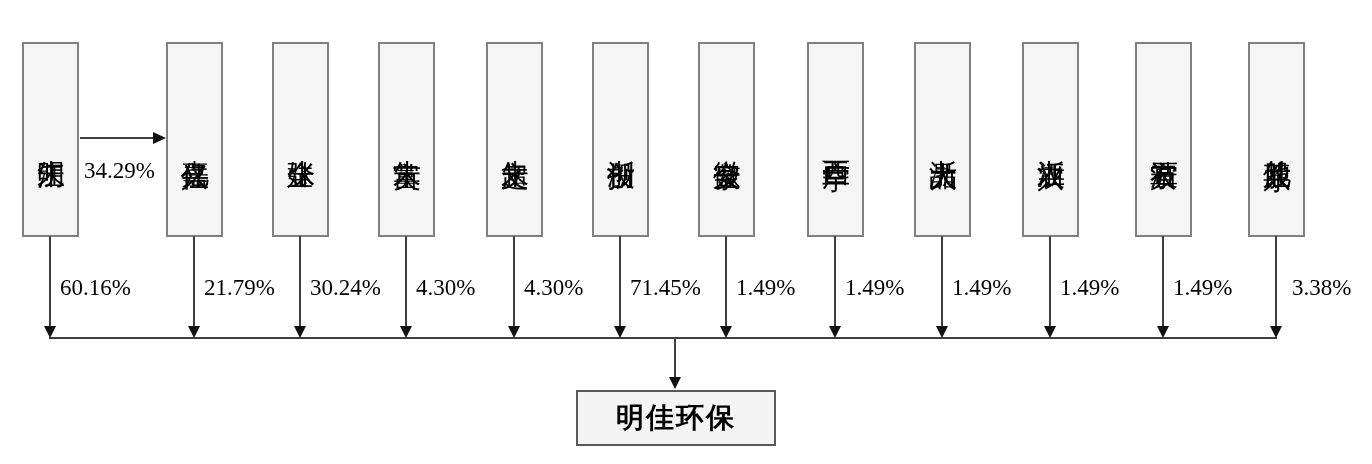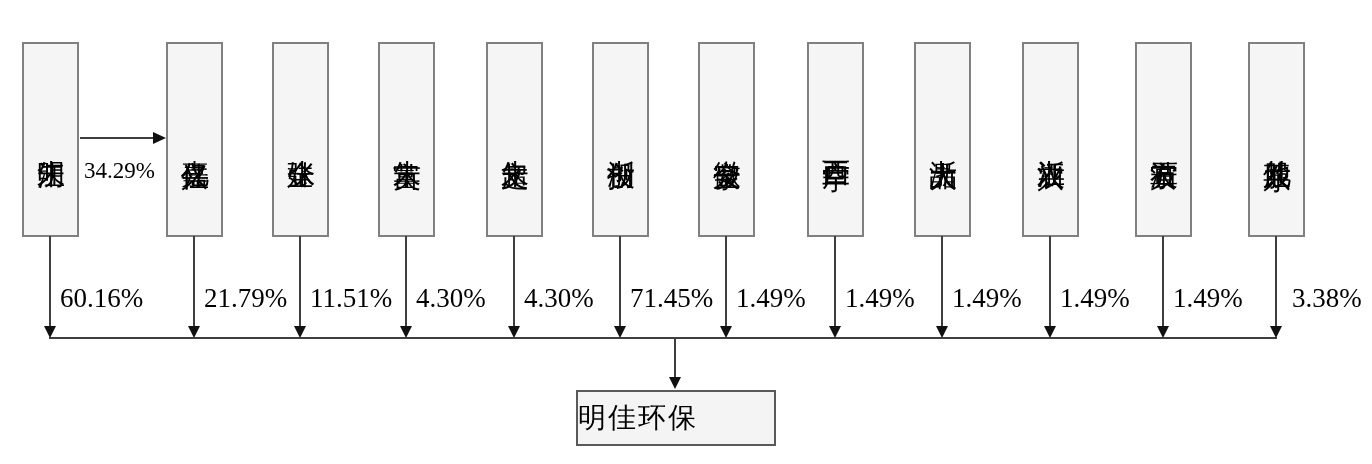--- a/index.html
+++ b/index.html
@@ -55,24 +55,23 @@
     top: 326px;
     width: 0;
     height: 0;
     border-left: 6px solid transparent;
     border-right: 6px solid transparent;
     border-top: 12px solid var(--arrow);
   }
   .pct {
     position: absolute;
     top: 275px;
-    font-size: 27px;
-    color: var(--text);
-    white-space: nowrap;
-    margin-top: 8px;
+    font-size: 23px;
+    color: var(--text);
+    white-space: nowrap;
   }
   
   .hline {
     position: absolute;
     left: 49px;
     top: 337px;
     width: 1228px;
     height: 2px;
     background: var(--line);
   }
@@ -99,21 +98,22 @@
     position: absolute;
     box-sizing: border-box;
     left: 576px;
     top: 390px;
     width: 200px;
     height: 56px;
     background: #f4f4f4;
     border: 2px solid #5a5a5a;
     display: flex;
     align-items: center;
-    justify-content: flex-start;
+    justify-content: center;
+    font-weight: bold;
   }
   .company-name {
     font-size: 28px;
     letter-spacing: 2px;
     color: var(--text);
     white-space: nowrap;
   }
   
   .cross-line {
     position: absolute;
@@ -168,21 +168,21 @@
   </div>
   <div class="vline" style="left: 193px;"></div>
   <div class="varrow" style="left: 188px;"></div>
   <div class="pct" style="left: 204px;">21.79%</div>
 
   <div class="sbox" style="left: 272px;">
     <span class="vname">张全妹</span>
   </div>
   <div class="vline" style="left: 299px;"></div>
   <div class="varrow" style="left: 294px;"></div>
-  <div class="pct" style="left: 310px;">11.51%</div>
+  <div class="pct" style="left: 310px;">30.24%</div>
 
   <div class="sbox" style="left: 378px;">
     <span class="vname">朱富英</span>
   </div>
   <div class="vline" style="left: 405px;"></div>
   <div class="varrow" style="left: 400px;"></div>
   <div class="pct" style="left: 416px;">4.30%</div>
 
   <div class="sbox" style="left: 486px;">
     <span class="vname">朱文超</span>

